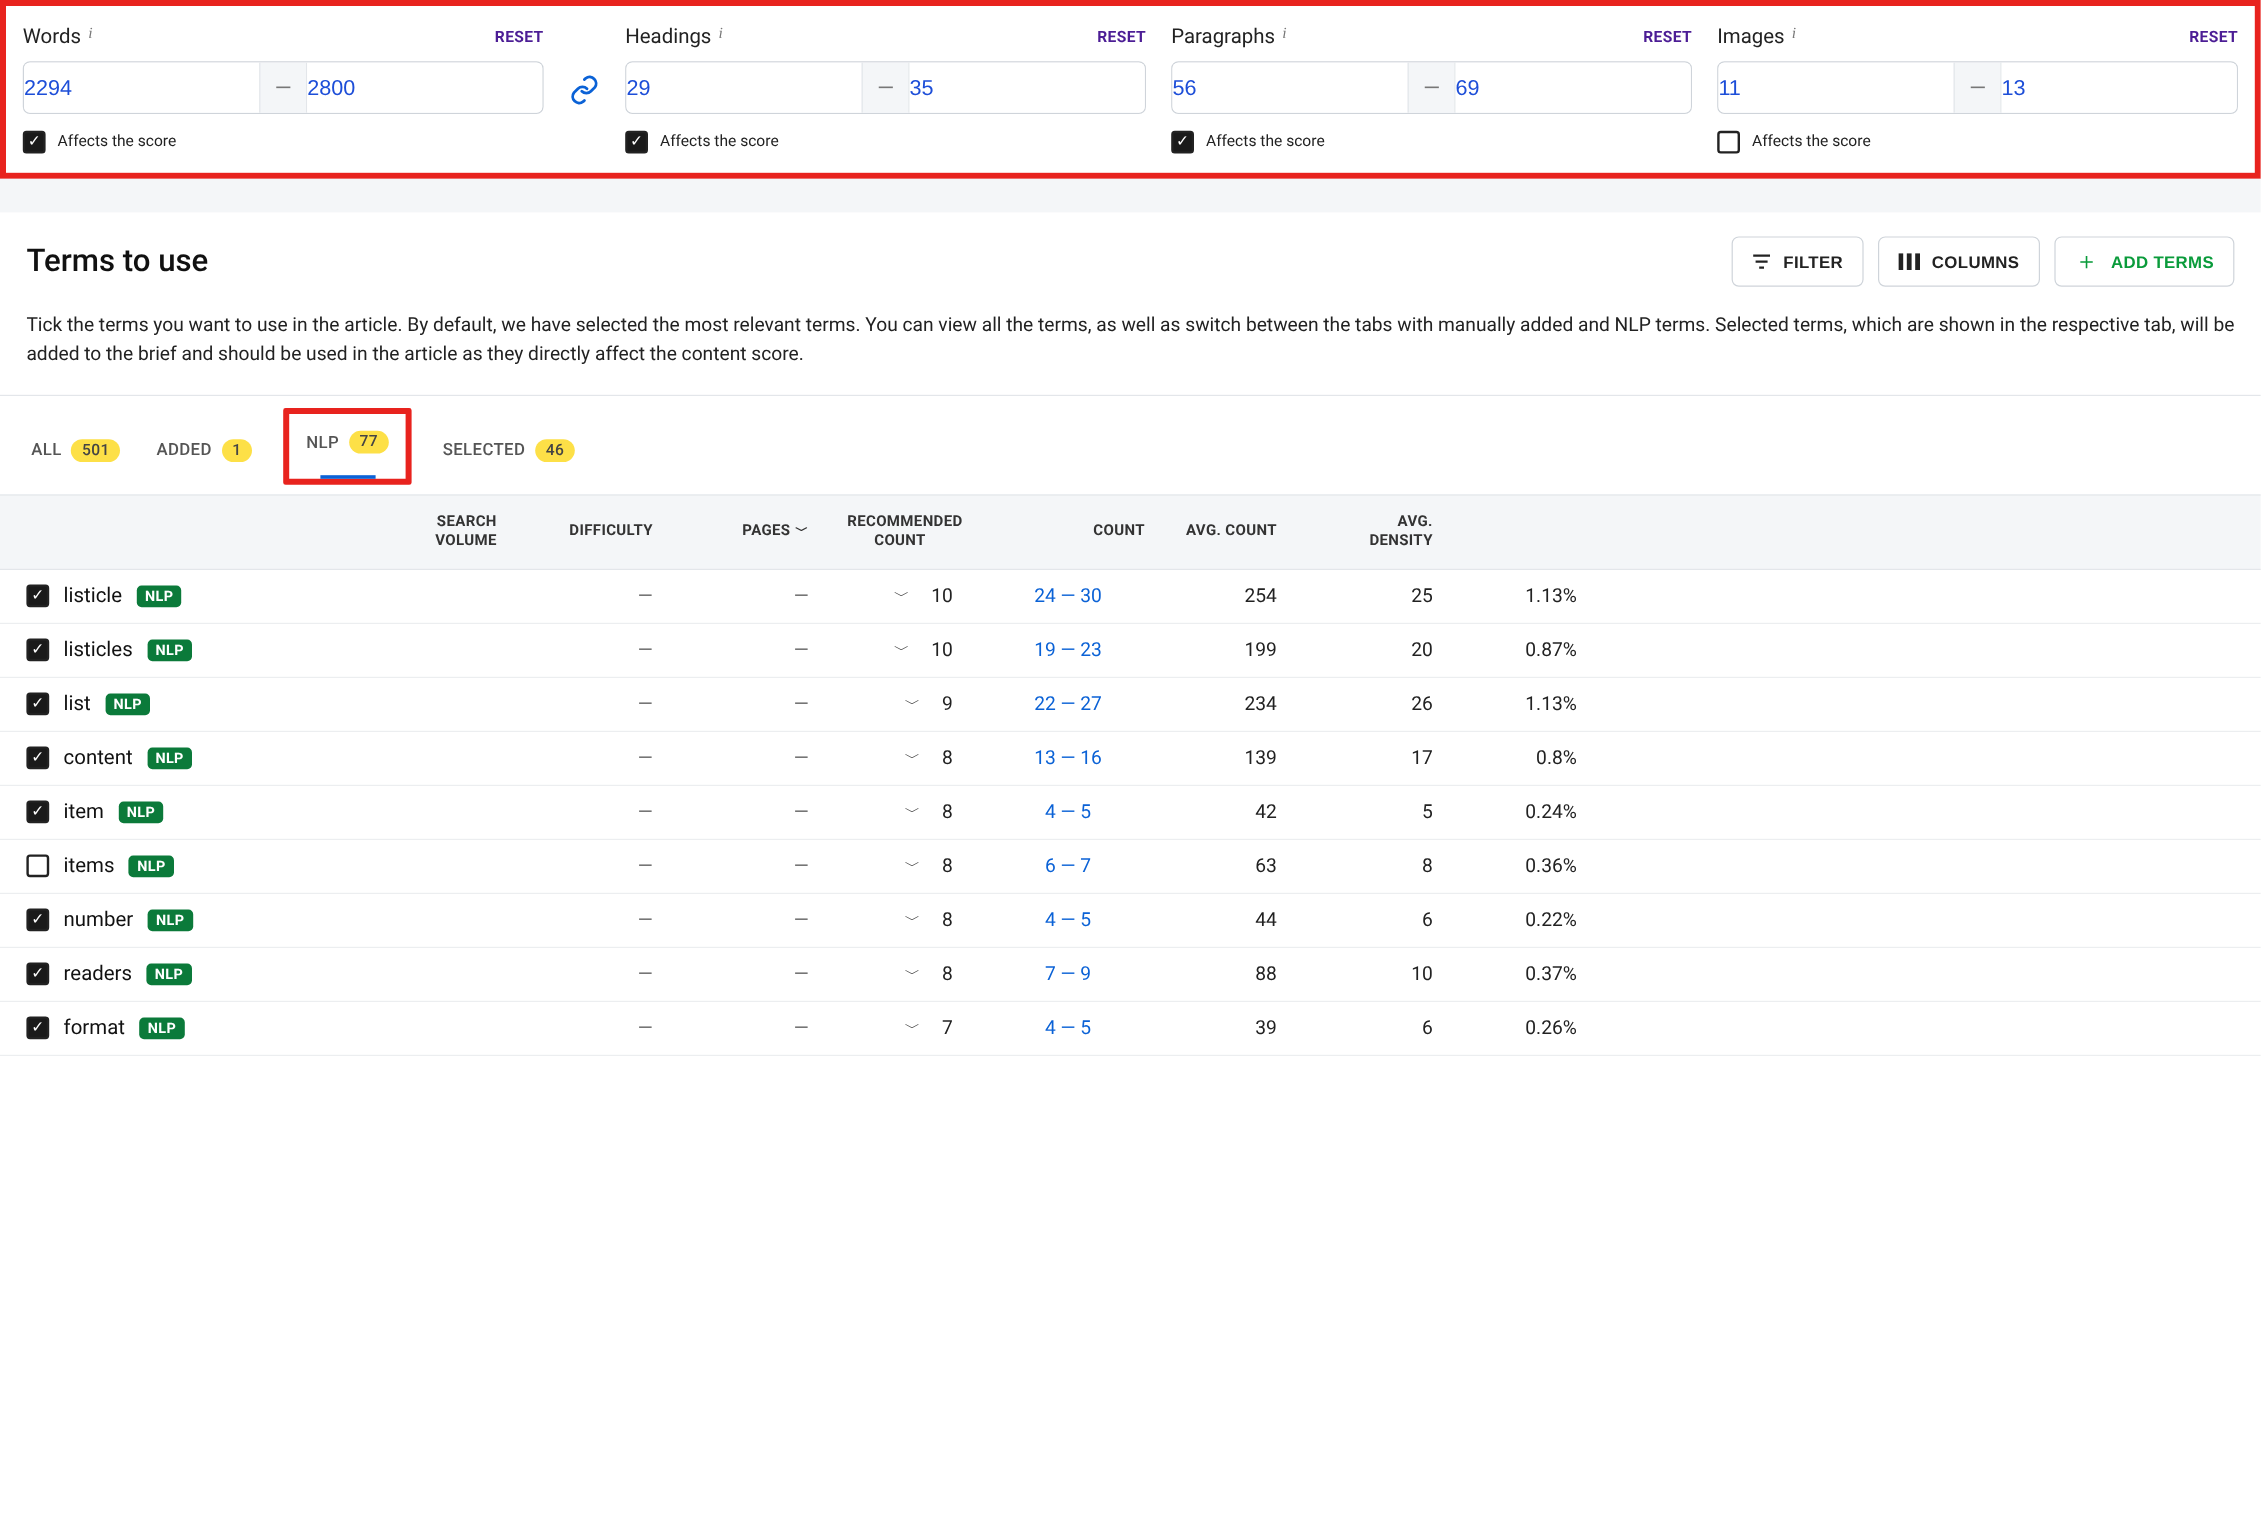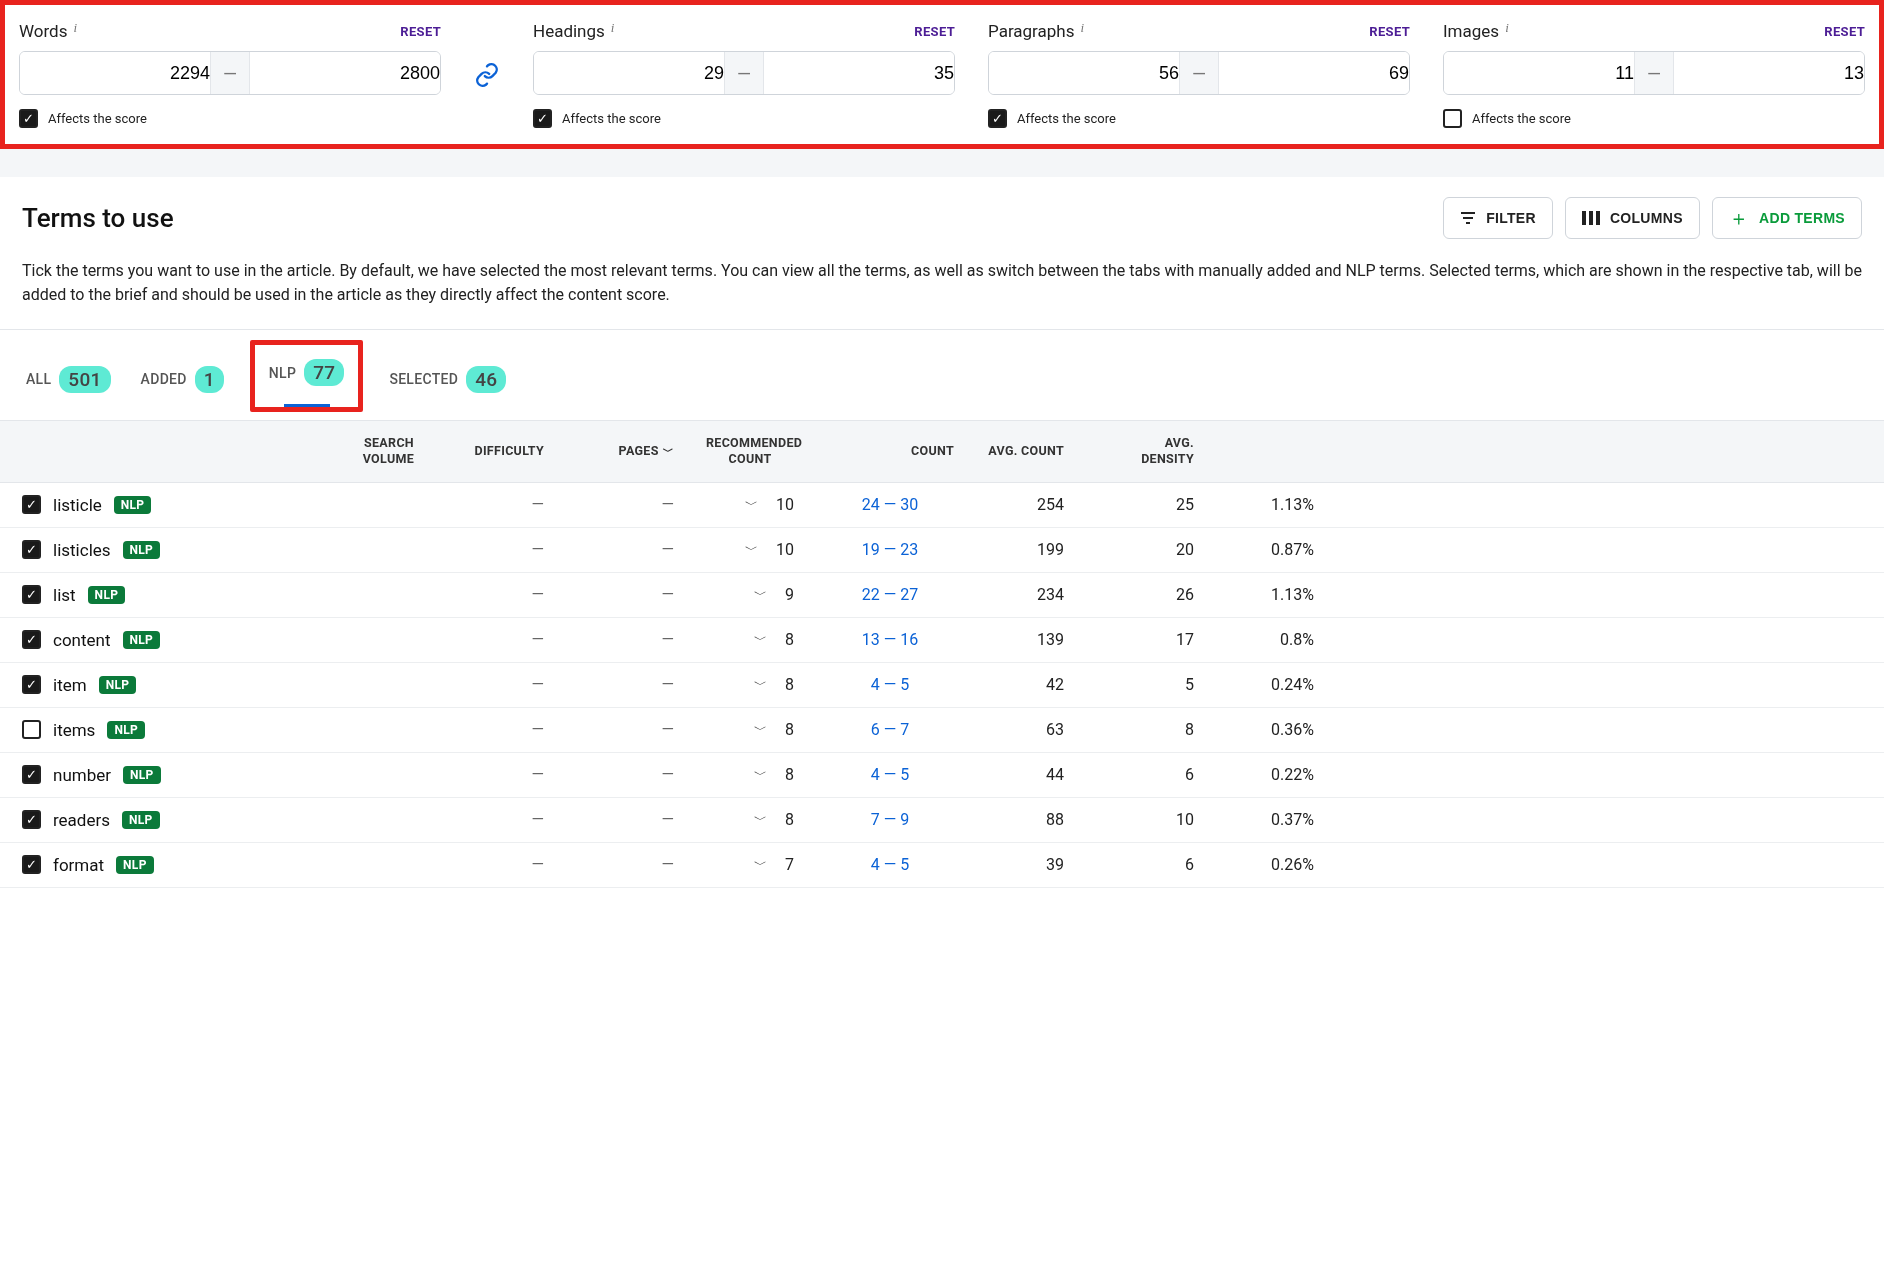--- a/index.html
+++ b/index.html
@@ -1,26 +1,26 @@
 <!DOCTYPE html>
 <html><head>
 <meta charset="utf-8">
 <style>
 * { box-sizing: border-box; margin: 0; padding: 0; }
 body { font-family: -apple-system, BlinkMacSystemFont, "Segoe UI", Roboto, sans-serif; background: #fff; color: #1a1a1a; font-size: 14px; }
 
 
-.structure-panel { border: 5px solid #e8231e; margin: 0 0 0 0; padding: 16px 14px; display: flex; align-items: center; gap: 33px; }
+.structure-panel { border: 5px solid #e8231e; margin: 0 0 0 0; padding: 16px 14px; display: flex; align-items: center; gap: 21px; }
 .structure-block { flex: 1; display: flex; flex-direction: column; }
 .structure-header { display: flex; justify-content: space-between; align-items: center; margin-bottom: 10px; }
 .structure-label { font-size: 17px; color: #222; font-weight: 400; display: flex; align-items: center; gap: 6px; }
 .info-i { font-style: italic; font-family: Georgia, serif; font-size: 13px; color: #777; position: relative; top: -3px; }
 .reset-link { color: #4c1d95; font-size: 13px; font-weight: 700; letter-spacing: .3px; cursor: pointer; }
 .range-wrap { display: flex; align-items: center; border: 1px solid #cfd4da; border-radius: 6px; overflow: hidden; height: 44px; }
-.range-input { flex: 1; border: none; text-align: right; font-size: 18px; color: #000000; height: 100%; outline: none; background: #fff; width: 50%; }
+.range-input { flex: 1; border: none; text-align: left; font-size: 18px; color: #1d4ed8; height: 100%; outline: none; background: #fff; width: 50%; }
 .range-sep { width: 40px; display: flex; align-items: center; justify-content: center; color: #777; font-size: 18px; background: #f4f6f8; height: 100%; border-left: 1px solid #e3e6ea; border-right: 1px solid #e3e6ea; }
 .affects { display: flex; align-items: center; gap: 10px; margin-top: 14px; font-size: 13px; color: #222; }
 .chk { width: 19px; height: 19px; border: 2px solid #222; border-radius: 3px; display: inline-flex; align-items: center; justify-content: center; cursor: pointer; }
 .chk.checked { background: #1a1a1a; }
 .chk.checked::after { content: "✓"; color: #fff; font-size: 13px; line-height: 1; }
 .link-icon { color: #0b62d6; display: flex; align-items: center; }
 
 
 .gap { background: #f4f6f8; height: 28px; }
 
@@ -35,21 +35,21 @@
 .btn { display: inline-flex; align-items: center; gap: 10px; border: 1px solid #cfd4da; border-radius: 6px; height: 42px; padding: 0 16px; background: #fff; cursor: pointer; font-size: 14px; font-weight: 600; color: #222; letter-spacing: .3px; }
 .btn svg { display: block; }
 .btn.green { color: #0a9b3b; border-color: #cfd4da; }
 .plus { color: #0a9b3b; font-size: 20px; font-weight: 400; line-height: 1; }
 
 .desc { padding: 0 22px 22px; font-size: 16px; line-height: 1.5; color: #222; border-bottom: 1px solid #e3e6ea; }
 
 
 .tabs { display: flex; gap: 22px; padding: 16px 22px 0; align-items: center; }
 .tab { display: flex; align-items: center; gap: 8px; font-size: 14px; font-weight: 500; color: #555; padding: 12px 4px; cursor: pointer; letter-spacing: .3px; }
-.tab .count { background: #5eead4; border-radius: 12px; padding: 2px 9px; font-size: 19px; color: #444; }
+.tab .count { background: #fde047; border-radius: 12px; padding: 2px 9px; font-size: 13px; color: #444; }
 .nlp-box { border: 5px solid #e8231e; border-radius: 2px; padding: 6px 10px 0; margin-top: -6px; }
 .nlp-box .tab { padding: 8px 4px 12px; position: relative; }
 .nlp-underline { display:block; height:3px; background:#0b62d6; width:46px; margin: 6px auto 0; }
 
 
 .table-wrap { margin-top: 8px; }
 .thead { display: grid; grid-template-columns: 430px 130px 130px 120px 160px 110px 130px 120px; align-items: center; background: #f4f6f8; border-top: 1px solid #e3e6ea; border-bottom: 1px solid #e3e6ea; padding: 10px 0; }
 .th { font-size: 12.5px; font-weight: 700; color: #333; letter-spacing: .3px; text-align: right; padding: 4px 16px; line-height: 1.3; }
 .th.left { text-align: left; display: flex; align-items: center; gap: 12px; padding-left: 22px; }
 .th.center { text-align: center; }

